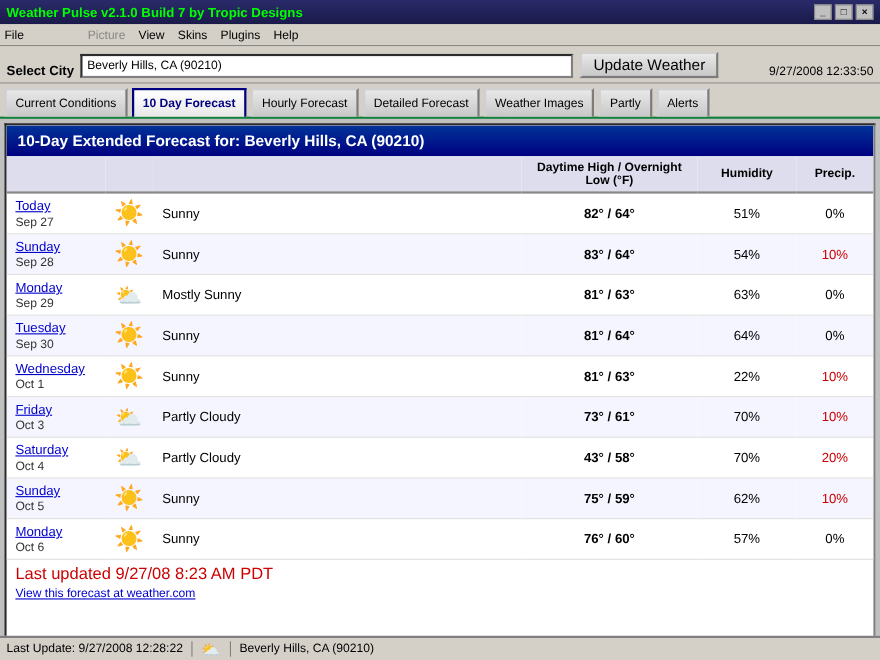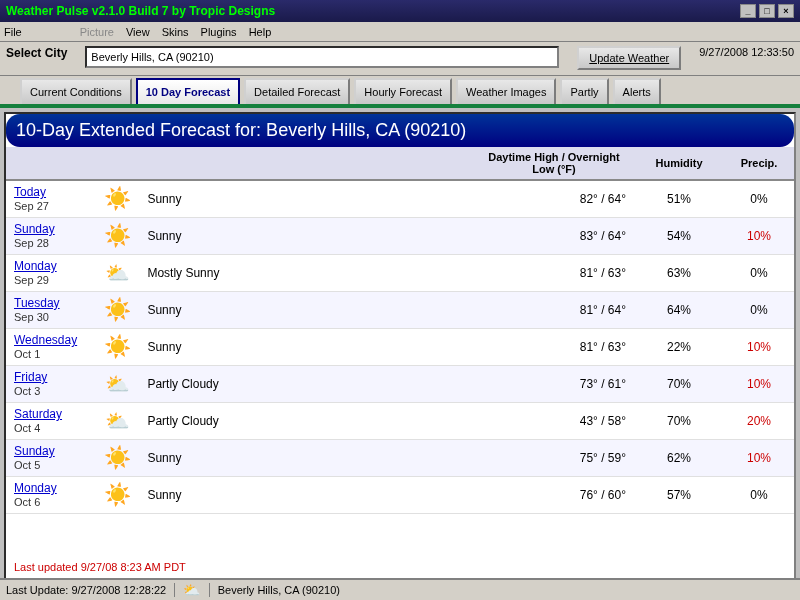--- a/index.html
+++ b/index.html
@@ -56,58 +56,58 @@
       color: #000;
       cursor: pointer;
     }
 
     
     #toolbar {
       background: #d4d0c8;
       border-bottom: 1px solid #808080;
       padding: 4px 6px;
       display: flex;
-      align-items: flex-start;
-      gap: 18px;
+      align-items: flex-end;
+      gap: 6px;
       height: 34px;
     }
     #select-city-label {
       font-size: 12px;
       font-weight: bold;
       white-space: nowrap;
     }
     #city-select {
       flex: 1;
       height: 22px;
       font-size: 11px;
       border: 2px inset #808080;
       background: #fff;
       padding: 1px 4px;
     }
     #update-btn {
       background: linear-gradient(to bottom, #e8e8e8, #c8c8c8);
       border: 2px outset #d0d0d0;
       padding: 2px 10px;
-      font-size: 11px;
+      font-size: 14px;
       cursor: pointer;
       white-space: nowrap;
       height: 24px;
-      text-decoration: underline;
     }
     #datetime {
       font-size: 11px;
       white-space: nowrap;
       color: #000;
+      margin-left: 40px;
     }
 
     
     #nav-tabs {
       background: #d4d0c8;
-      border-bottom: 4px solid #15803d;
-      padding: 3px 20px 0;
+      border-bottom: 2px solid #15803d;
+      padding: 3px 4px 0;
       display: flex;
       gap: 4px;
       height: 32px;
       align-items: flex-end;
     }
     .nav-tab {
       background: linear-gradient(to bottom, #e8e8e8, #c8c8c8);
       border: 2px outset #d0d0d0;
       border-bottom: none;
       padding: 2px 8px;
@@ -132,24 +132,23 @@
       border: 2px inset #808080;
       height: 474px;
       overflow-y: auto;
       overflow-x: hidden;
     }
 
     
     #forecast-header {
       background: linear-gradient(to bottom, #003399, #000080);
       color: #fff;
-      font-size: 18px;
-      font-weight: normal;
+      font-size: 14px;
+      font-weight: bold;
       padding: 6px 10px;
-      border-radius: 14px;
     }
 
     
     #forecast-table {
       width: 100%;
       border-collapse: collapse;
     }
     #forecast-table th {
       background: #dde;
       border-bottom: 2px solid #888;
@@ -170,31 +169,30 @@
       border-bottom: 1px solid #e0e0e0;
       font-size: 12px;
       vertical-align: middle;
     }
     #forecast-table tr:nth-child(even) td { background: #f5f5ff; }
     #forecast-table tr:nth-child(odd) td { background: #fff; }
 
     .day-link { color: #0000cc; text-decoration: underline; cursor: pointer; }
     .day-date { color: #333; font-size: 11px; }
 
-    .temp-cell { text-align: right; }
+    .temp-cell { text-align: center; font-weight: bold; }
     .hum-cell { text-align: center; }
     .precip-cell { text-align: center; color: #000; }
     .sun-icon { color: #ffa500; }
 
     
     #footer-info {
       padding: 4px 8px;
-      font-size: 11px;
+      font-size: 15px;
       color: #cc0000;
-      margin-top: 43px;
     }
     #footer-link {
       padding: 0 8px 6px;
       font-size: 11px;
     }
     #footer-link a { color: #0000cc; text-decoration: underline; cursor: pointer; }
 
     
     #status-bar {
       position: absolute;
@@ -253,24 +251,24 @@
 </div>
 
 <div id="nav-tabs">
   <div class="nav-tab">
     <span>Current Conditions</span>
   </div>
   <div class="nav-tab active">
     <span>10 Day Forecast</span>
   </div>
   <div class="nav-tab">
+    <span>Hourly Forecast</span>
+  </div>
+  <div class="nav-tab">
     <span>Detailed Forecast</span>
-  </div>
-  <div class="nav-tab">
-    <span>Hourly Forecast</span>
   </div>
   <div class="nav-tab">
     <span>Weather Images</span>
   </div>
   <div class="nav-tab">
     <span>Partly</span>
   </div>
   <div class="nav-tab">
     <span>Alerts</span>
   </div>

